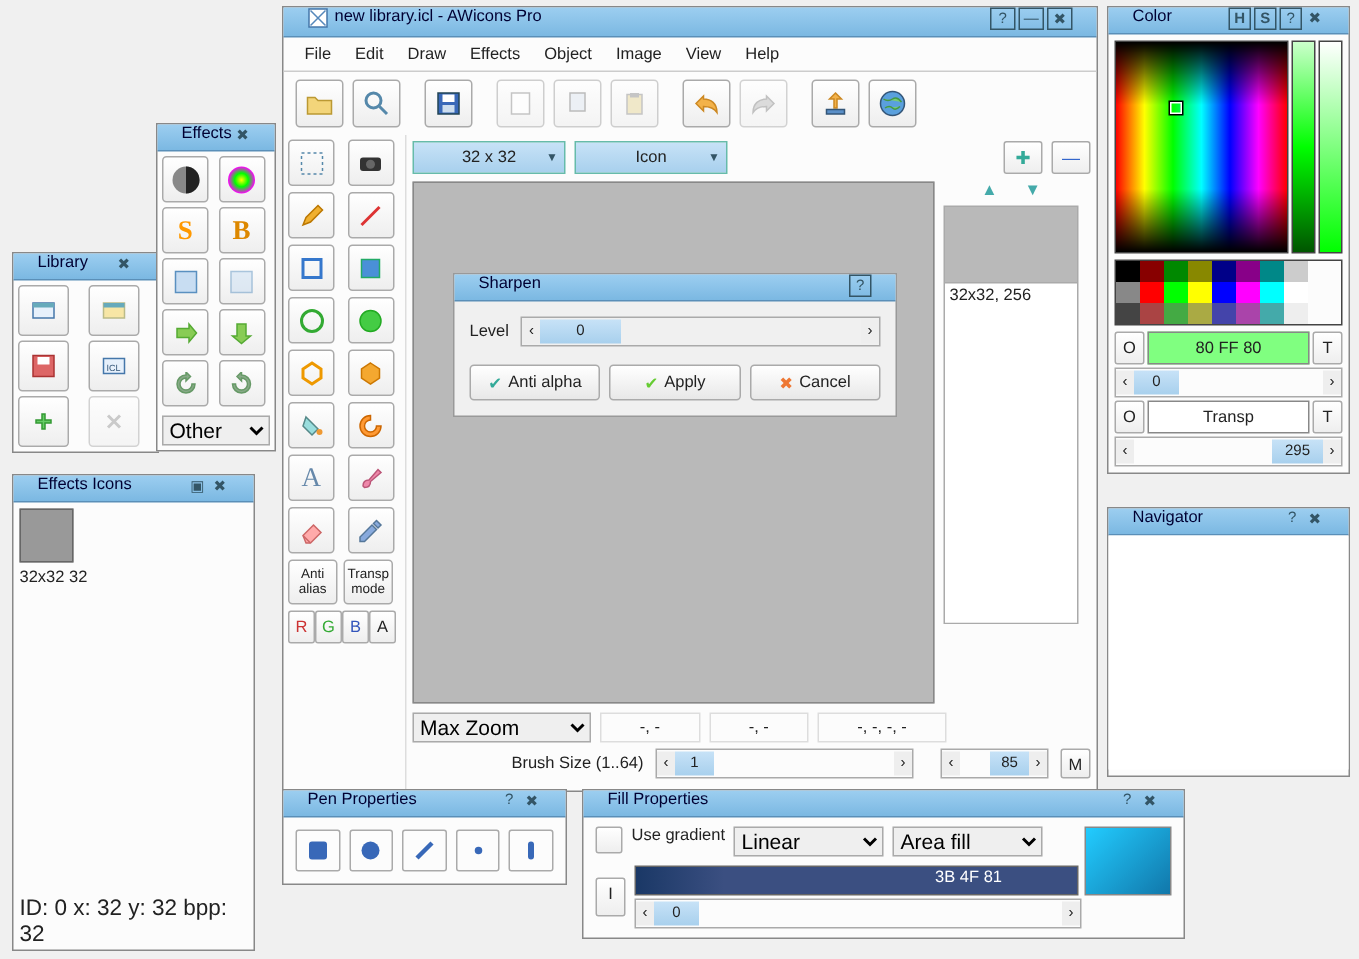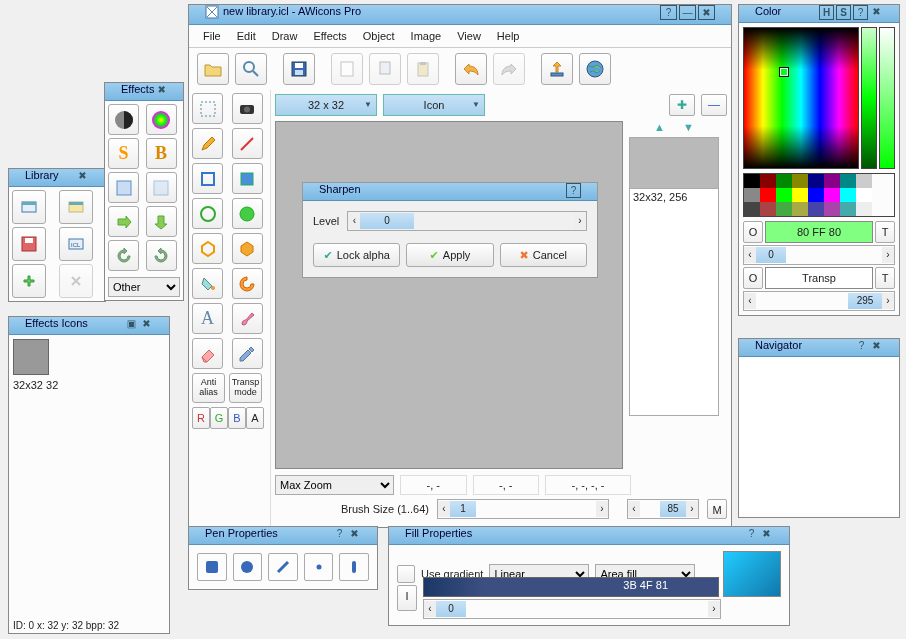--- a/index.html
+++ b/index.html
@@ -19,21 +19,21 @@
 .grid2{display:grid;grid-template-columns:1fr 1fr;gap:3px;padding:3px}
 .libbtn{width:32px;height:32px;border:1px solid #aaa;background:linear-gradient(#fff,#eee);border-radius:3px;display:flex;align-items:center;justify-content:center}
 .dlgbtn{height:22px;background:linear-gradient(#fff,#e8e8e8);border:1px solid #aaa;border-radius:3px;display:flex;align-items:center;justify-content:center;gap:4px;padding:0 8px;font-size:11px}
 .spin{display:flex;align-items:center;height:18px;border:1px solid #aaa;font-size:10px}
 .spin .ar{width:12px;background:#eee;text-align:center;line-height:16px;cursor:pointer}
 .spin .val{flex:1;text-align:center;background:linear-gradient(#c7e2f7,#a8d0ed);line-height:16px}
 .ab{width:22px;height:20px;border:1px solid #aaa;text-align:center;line-height:20px;font-size:11px;background:linear-gradient(#fff,#eee);border-radius:2px}
 .sw{width:16px;height:14px}
 .clrgrid{display:grid;grid-template-columns:repeat(8,16px);grid-auto-rows:14px;gap:0;border:1px solid #444}
 .fillsw{width:30px;height:26px;border:1px solid #aaa;border-radius:2px;display:flex;align-items:center;justify-content:center}
-select.psel{height:20px;font-size:11px;border:1px solid #aaa}
+select.psel{height:20px;font-size:14px;border:1px solid #aaa}
 </style>
 </head>
 <body>
 
 <div class="panel" style="left:8px;top:168px;width:96px">
  <div class="tbar">
       <span>Library</span>
       <span class="sp"></span>
       <span class="tico">✖</span>
     </div>
@@ -144,21 +144,21 @@
  <div class="tbar">
       <span>Effects Icons</span>
       <span class="sp"></span>
       <span class="tico">▣</span>
       <span class="tico">✖</span>
     </div>
  <div style="padding:4px">
   <div style="width:34px;height:34px;background:#999;border:1px solid #666"></div>
   <div style="margin-top:4px;font-size:11px">32x32 32</div>
  </div>
- <div style="position:absolute;bottom:2px;left:4px;font-size:10px">ID: 0 x: 32 y: 32 bpp: 32</div>
+ <div style="position:absolute;bottom:2px;left:4px;font-size:15px">ID: 0 x: 32 y: 32 bpp: 32</div>
 </div>
 
 <div class="panel" style="left:188px;top:4px;width:542px">
  <div class="tbar" style="height:19px">
   <svg width="14" height="14">
         <rect x="1" y="1" width="12" height="12" fill="#fff" stroke="#47a"></rect>
         <path d="M2 2l10 10M12 2l-10 10" stroke="#58b"></path>
       </svg>
   <span style="margin-left:4px">new library.icl - AWicons Pro</span>
       <span class="sp"></span>
@@ -361,21 +361,21 @@
        <div class="spin" style="flex:1">
                   <span class="ar">‹</span>
                   <span class="val">0</span>
                   <span class="ar" style="background:#fff;flex:3"></span>
                   <span class="ar">›</span>
                 </div>
       </div>
       <div style="display:flex;gap:6px;padding:6px 10px 10px">
        <div class="dlgbtn" style="flex:1">
                   <span style="color:#3a9">✔</span>
-                  <span>Lock alpha</span>
+                  <span>Anti alpha</span>
                 </div>
        <div class="dlgbtn" style="flex:1">
                   <span style="color:#6c3">✔</span>
                   <span>Apply</span>
                 </div>
        <div class="dlgbtn" style="flex:1">
                   <span style="color:#e73">✖</span>
                   <span>Cancel</span>
                 </div>
       </div>
@@ -458,21 +458,21 @@
  </div>
 </div>
 
 <div class="panel" style="left:388px;top:526px;width:400px">
  <div class="tbar">
       <span>Fill Properties</span>
       <span class="sp"></span>
       <span class="tico">?</span>
       <span class="tico">✖</span>
     </div>
- <div class="row" style="align-items:center;gap:6px;padding:6px 8px">
+ <div class="row" style="gap:6px;padding:6px 8px">
   <div class="ab" style="width:16px;height:16px"></div>
   <span>Use gradient</span>
   <select class="psel" style="width:100px"><option>Linear</option></select>
   <select class="psel" style="width:100px"><option>Area fill</option></select>
   <div style="width:56px;height:44px;background:linear-gradient(135deg,#2cf,#17a);border:1px solid #888;margin-left:auto"></div>
  </div>
  <div class="row" style="align-items:center;gap:6px;padding:0 8px 6px;margin-top:-26px">
   <div class="ab" style="width:18px;height:24px">I</div>
   <div style="flex:1">
    <div style="height:18px;background:linear-gradient(90deg,#1a3866,#3b4f81 20%,#3b4f81 100%);border:1px solid #666;position:relative">

